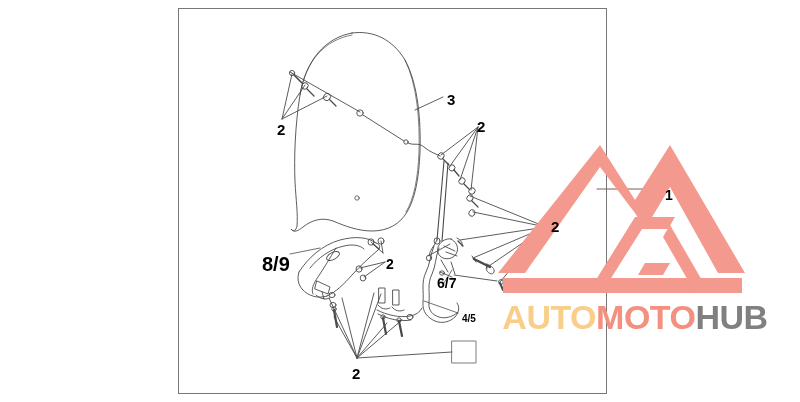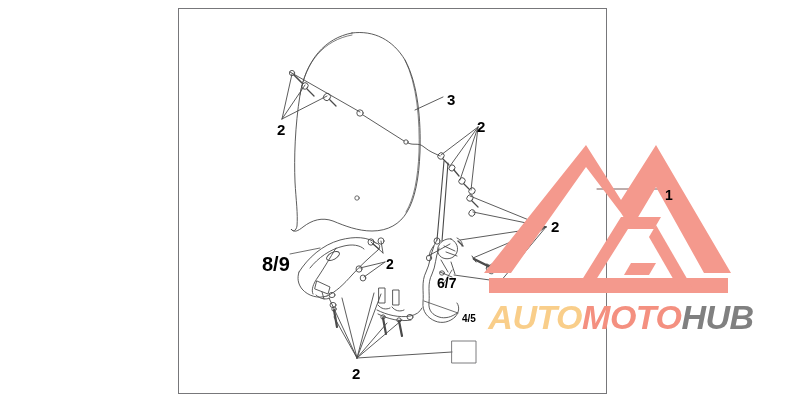--- a/index.html
+++ b/index.html
@@ -49,26 +49,25 @@
     font-family: "Liberation Sans", sans-serif;
     font-weight: bold;
     color: #000000;
     line-height: 1;
     white-space: nowrap;
   }
 
   
   #watermark {
     position: absolute;
-    left: 456px;
+    left: 470px;
     top: 145px;
     width: 330px;
     height: 215px;
     pointer-events: none;
-    font-style: italic;
   }
   .wm-text {
     position: absolute;
     left: 0;
     top: 153px;
     width: 330px;
     font-family: "Liberation Sans", sans-serif;
     font-weight: bold;
     font-size: 34px;
     letter-spacing: -0.5px;

